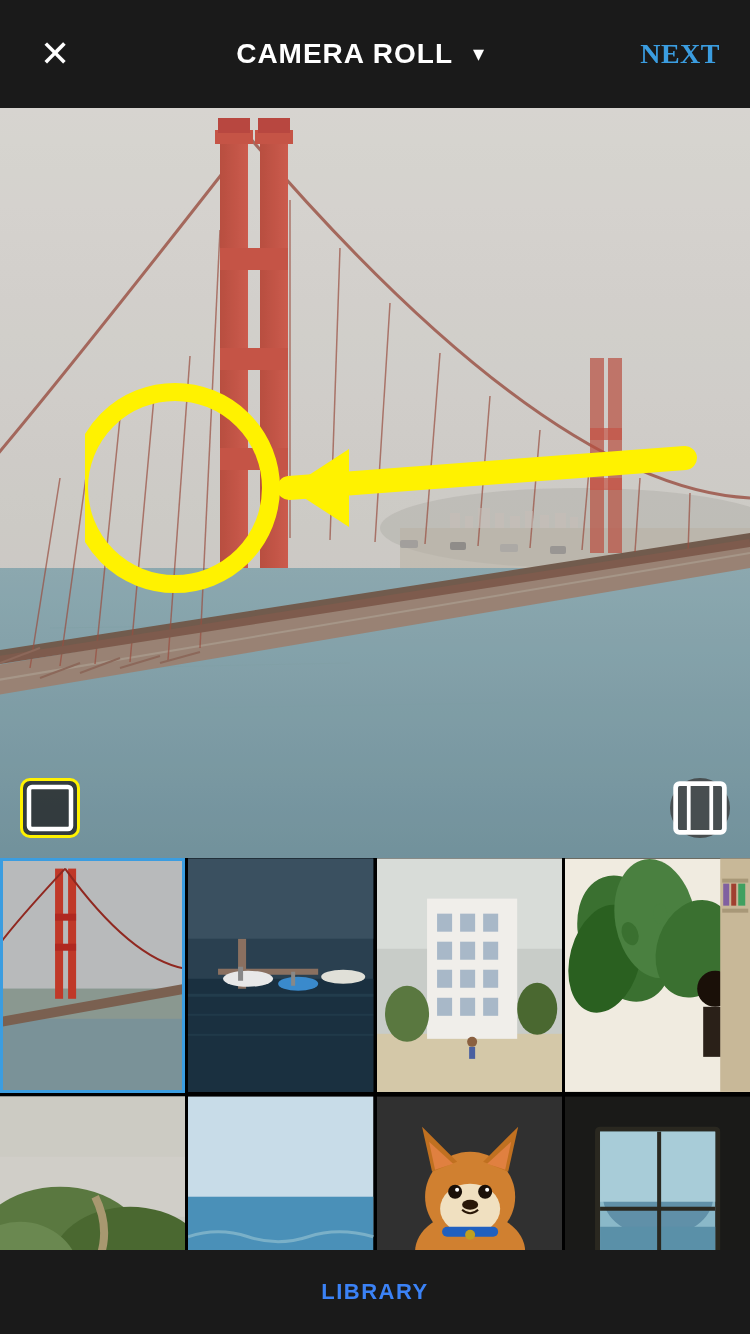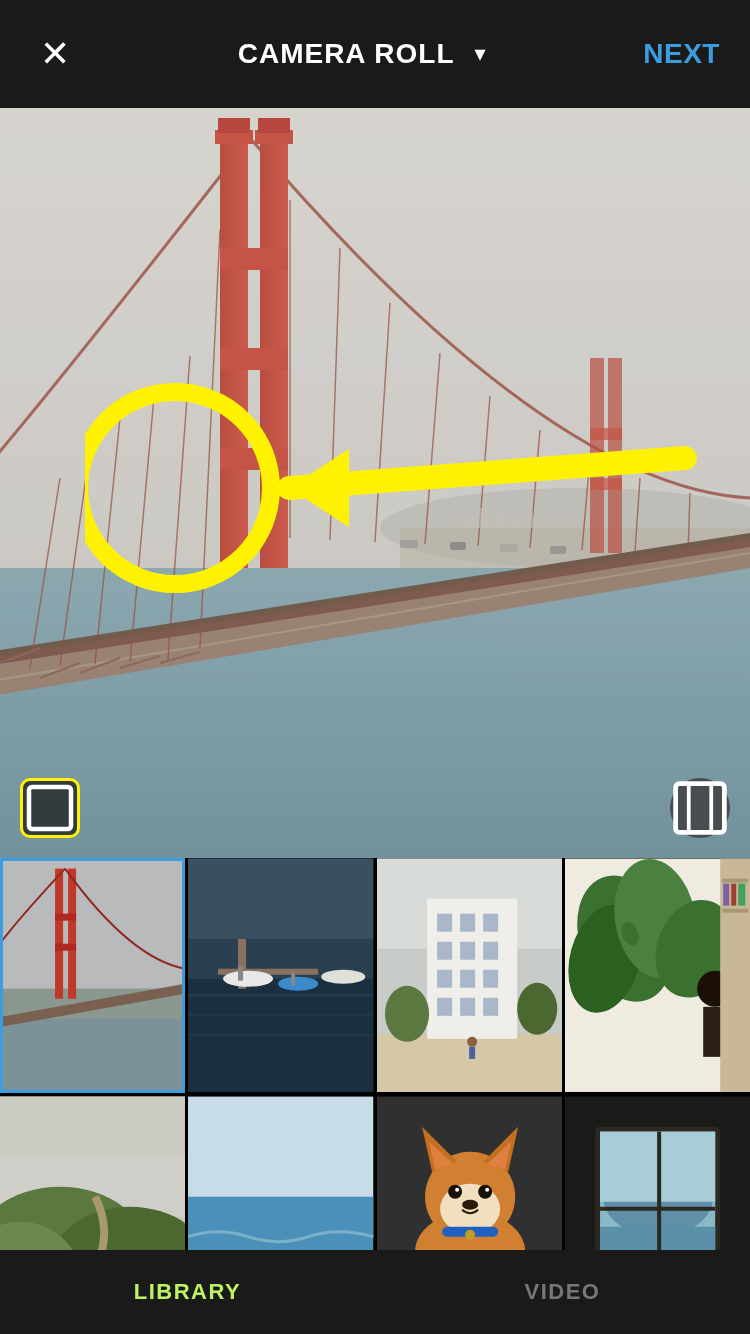--- a/index.html
+++ b/index.html
@@ -52,20 +52,21 @@
     #chevron-down {
       color: #fff;
       font-size: 22px;
     }
     #next-btn {
       color: #3b9de0;
       font-size: 28px;
       font-weight: 600;
       cursor: pointer;
       letter-spacing: 0.5px;
+      font-family: Liberation Serif, serif;
     }
 
     
     #preview-area {
       width: 750px;
       height: 750px;
       position: relative;
       overflow: hidden;
       background: #c8c8c8;
     }
@@ -158,21 +159,21 @@
       justify-content: center;
       cursor: pointer;
     }
     .nav-label {
       font-size: 22px;
       font-weight: 600;
       letter-spacing: 1.5px;
       color: #777;
     }
     .nav-label.active {
-      color: #bef264;
+      color: #3b82f6;
     }
   </style>
 </head>
 <body>
 
 <div id="header">
   <span id="close-btn">✕</span>
   <div id="title-area">
     <span id="title-text">CAMERA ROLL</span>
     <span id="chevron-down">▾</span>
@@ -504,16 +505,13 @@
       <rect x="0" y="195" width="185" height="10" fill="#3a3020"></rect>
     </svg>
   </div>
 
 </div>
 
 <div id="bottom-nav">
   <div class="nav-item">
     <span class="nav-label active">LIBRARY</span>
   </div>
-  <div class="nav-item">
-    <span class="nav-label">VIDEO</span>
-  </div>
 </div>
 
 </body></html>

